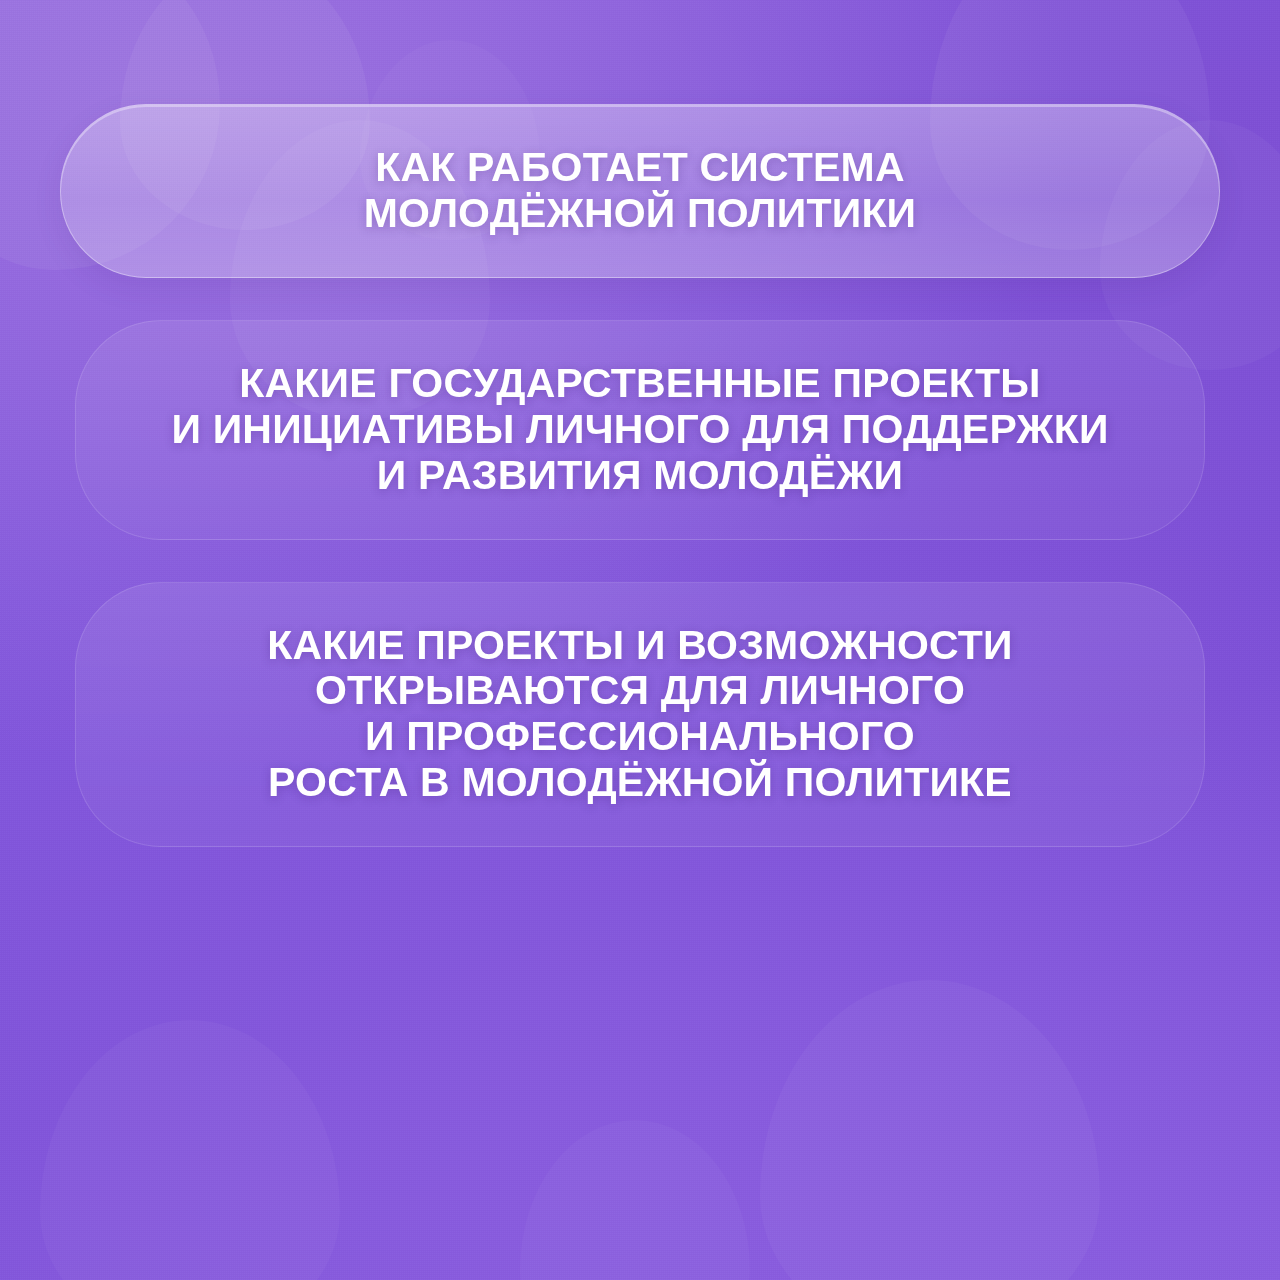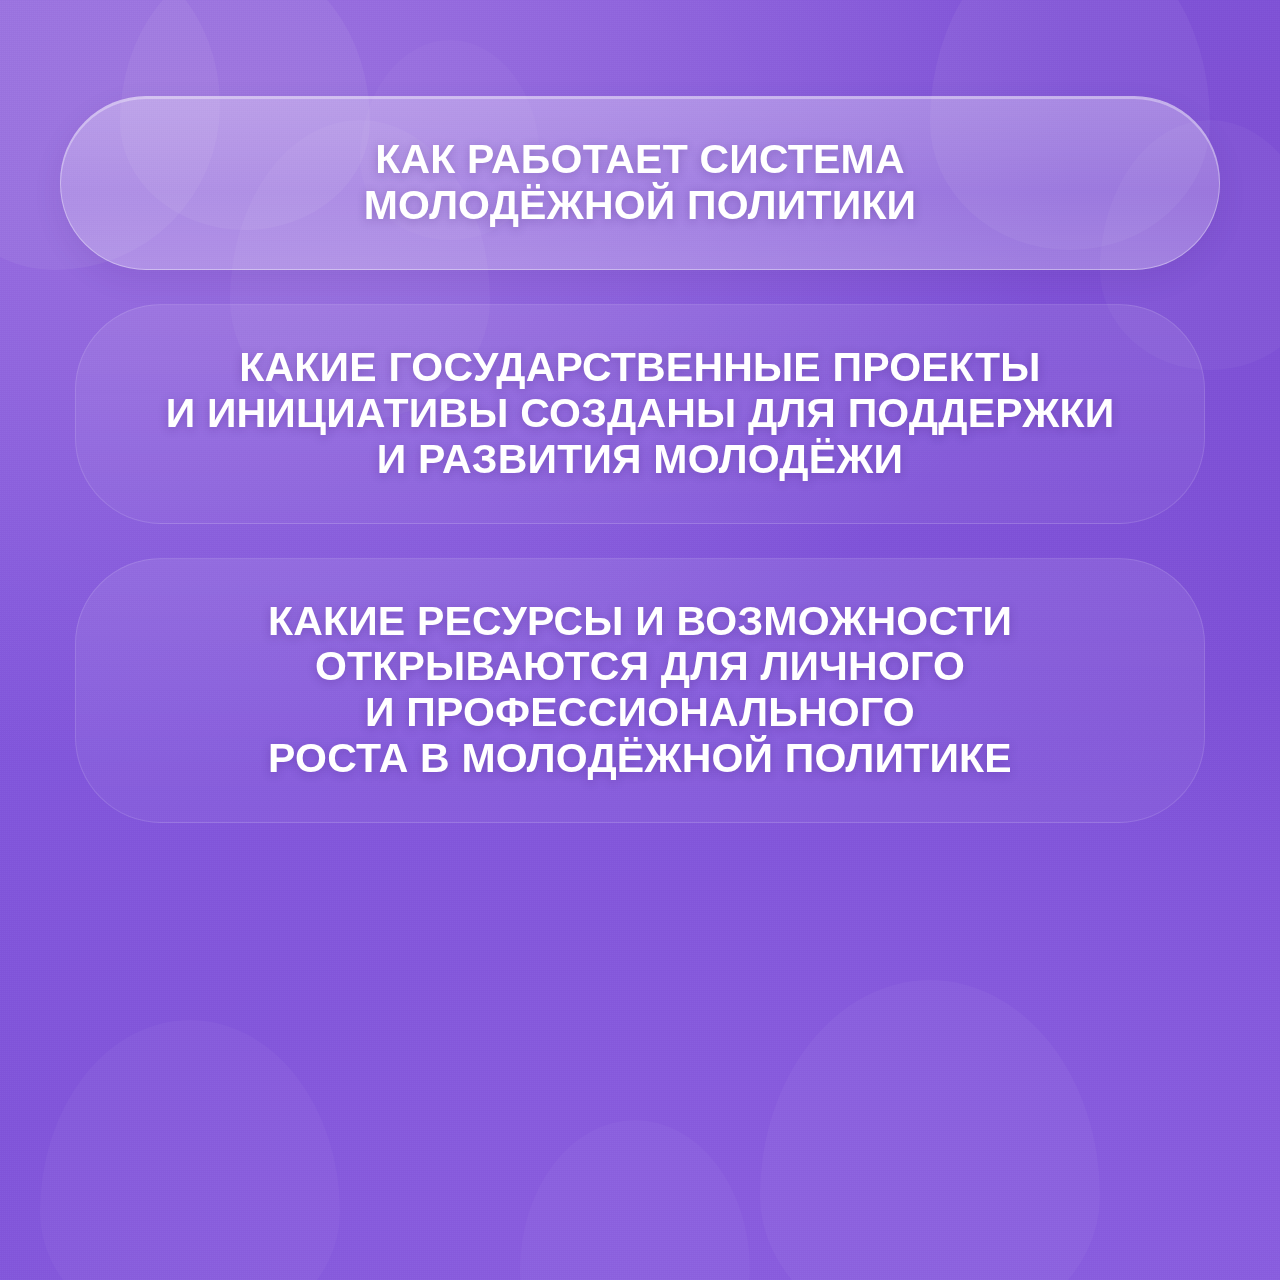--- a/index.html
+++ b/index.html
@@ -91,20 +91,21 @@
     display: flex;
     align-items: center;
     justify-content: center;
     text-align: center;
     color: #ffffff;
     font-weight: 700;
     font-size: 41px;
     line-height: 1.12;
     letter-spacing: 0.2px;
     text-shadow: 0 2px 10px rgba(56,18,110,0.25);
+    margin-top: 8px;
   }
 
   
   .card.glass {
     background: linear-gradient(180deg, rgba(255,255,255,0.30) 0%, rgba(255,255,255,0.20) 55%, rgba(255,255,255,0.26) 100%);
     border: 1px solid rgba(255,255,255,0.35);
     box-shadow: inset 0 2px 0 rgba(255,255,255,0.35), 0 10px 28px rgba(70,26,130,0.10);
   }
 
   
@@ -145,27 +146,27 @@
 
     <div class="cards">
 
       <div class="card glass c1">
         <span class="card-text">КАК РАБОТАЕТ СИСТЕМА
 МОЛОДЁЖНОЙ ПОЛИТИКИ</span>
       </div>
 
       <div class="card ghost c2">
         <span class="card-text">КАКИЕ ГОСУДАРСТВЕННЫЕ ПРОЕКТЫ
-И ИНИЦИАТИВЫ СОЗДАНЫ ДЛЯ ПОДДЕРЖКИ
+И ИНИЦИАТИВЫ ЛИЧНОГО ДЛЯ ПОДДЕРЖКИ
 И РАЗВИТИЯ МОЛОДЁЖИ</span>
       </div>
 
 
       <div class="card ghost c4">
-        <span class="card-text">КАКИЕ РЕСУРСЫ И ВОЗМОЖНОСТИ
+        <span class="card-text">КАКИЕ ПРОЕКТЫ И ВОЗМОЖНОСТИ
 ОТКРЫВАЮТСЯ ДЛЯ ЛИЧНОГО
 И ПРОФЕССИОНАЛЬНОГО
 РОСТА В МОЛОДЁЖНОЙ ПОЛИТИКЕ</span>
       </div>
 
     </div>
   </div>
 </div>
 
 </body></html>

